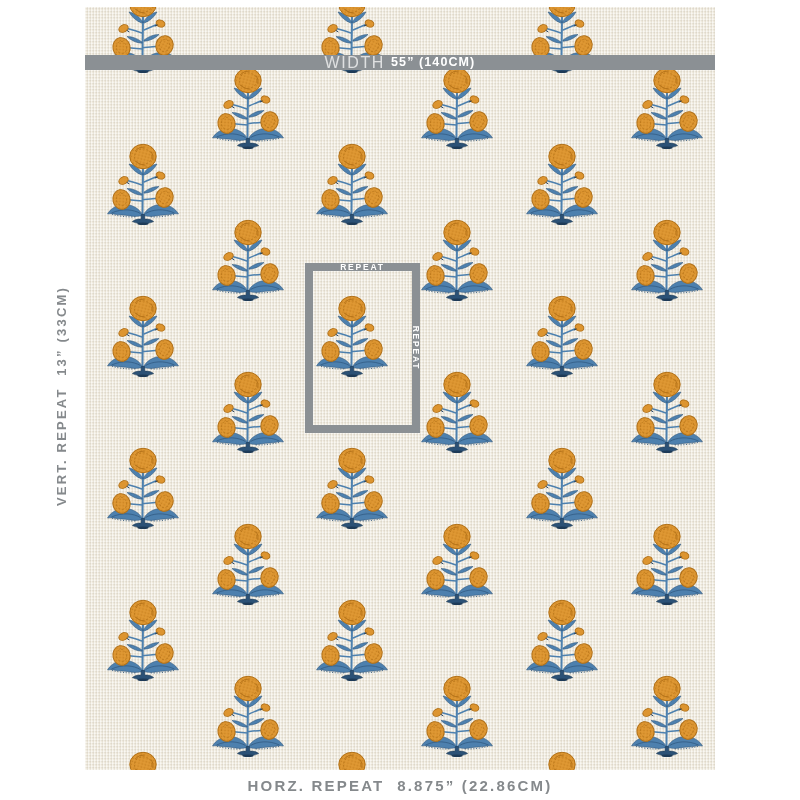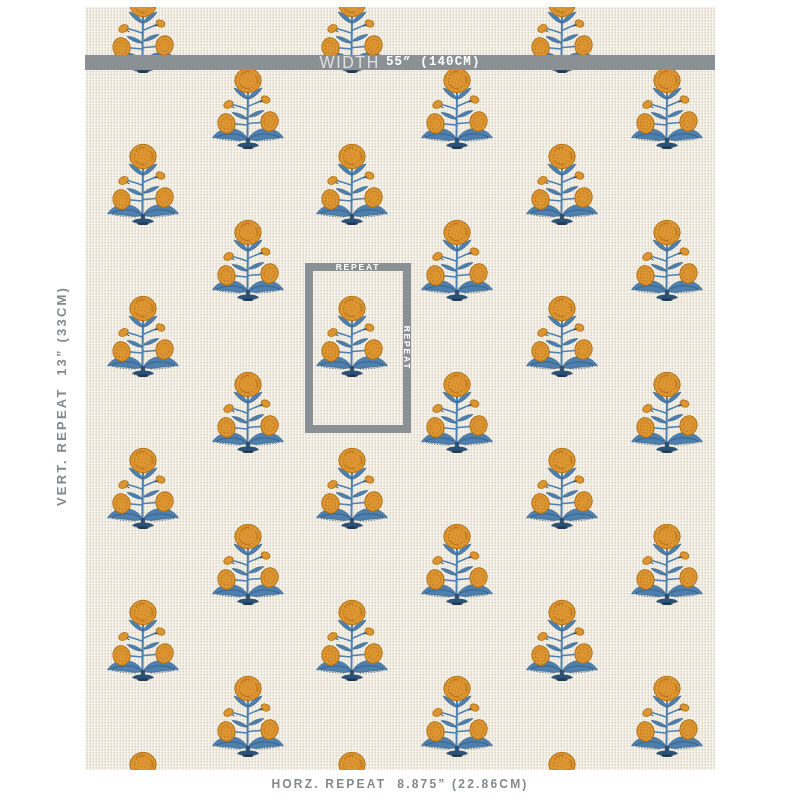--- a/index.html
+++ b/index.html
@@ -18,25 +18,25 @@
   }
   .fabric > svg{position:absolute;left:0;top:0;display:block;}
 
   
   .width-bar{
     position:absolute;left:0;right:0;top:48px;height:15px;
     background:var(--gray,#8b9094);
     display:flex;align-items:center;justify-content:center;gap:6px;
   }
   .width-prefix{color:rgba(255,255,255,.72);font-size:16px;font-weight:400;letter-spacing:1.6px;line-height:15px;}
-  .width-value{color:#fff;font-size:12.5px;font-weight:800;letter-spacing:1.1px;line-height:15px;white-space:pre;font-family:Liberation Mono, monospace;}
+  .width-value{color:#fff;font-size:12.5px;font-weight:800;letter-spacing:1.1px;line-height:15px;white-space:pre;}
 
   
   .repeat-box{
-    position:absolute;left:220px;top:256px;width:106px;height:170px;
+    position:absolute;left:220px;top:256px;width:115px;height:170px;
     border:8px solid var(--gray,#8b9094);box-sizing:border-box;
   }
   .repeat-label-top{
     position:absolute;left:-8px;right:-8px;top:-8px;height:8px;
     text-align:center;font-size:8.5px;line-height:8.5px;font-weight:800;
     letter-spacing:1.8px;color:#fff;white-space:nowrap;
   }
   .repeat-label-side{
     position:absolute;top:50%;left:100%;
     transform:translate(calc(-50% + 4px),-50%) rotate(90deg);
@@ -45,21 +45,21 @@
 
   
   .vert-label{
     position:absolute;left:61px;top:396px;
     transform:translate(-50%,-50%) rotate(-90deg);
     white-space:pre;font-size:13px;font-weight:700;letter-spacing:2.2px;
     color:var(--textGray,#85898c);
   }
   .horz-label{
     position:absolute;left:0;right:0;top:777px;text-align:center;
-    font-size:12px;font-weight:700;letter-spacing:2.2px;white-space:pre;
+    font-size:15px;font-weight:700;letter-spacing:2.2px;white-space:pre;
     color:var(--textGray,#85898c);
   }
 
   
   .stem{stroke:var(--blue);stroke-width:2;fill:none;stroke-linecap:round}
   .stalk{stroke:var(--blue);stroke-width:1.5;fill:none;stroke-linecap:round}
   .leaf{fill:var(--blue);stroke:var(--blueDark);stroke-width:.5}
   .vein{stroke:var(--blueDark);stroke-width:.8;fill:none;opacity:.8}
   .serr{stroke:var(--blueDark);stroke-width:1;fill:none;stroke-dasharray:1.2 1.6;opacity:.8}
   .foot{fill:var(--blueDark);stroke:var(--navy);stroke-width:.6}

